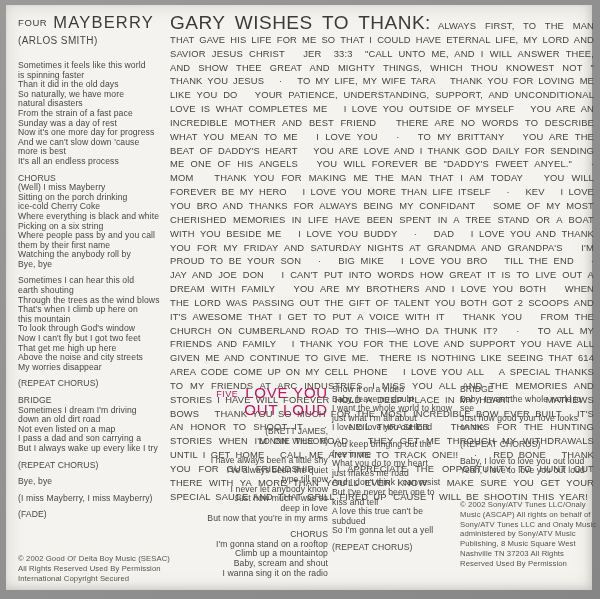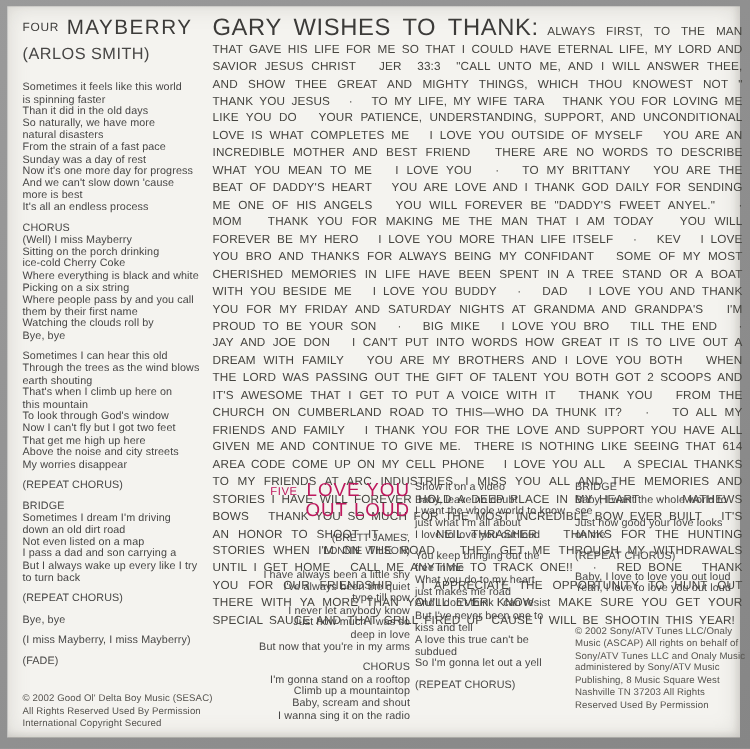--- a/index.html
+++ b/index.html
@@ -15,21 +15,21 @@
     box-shadow:inset 0 0 18px rgba(120,115,105,.22), inset -2px -2px 6px rgba(100,95,90,.18);
     color:#474645;
   }
   section, p, div{box-sizing:border-box;}
 
   
   .mayberry{position:absolute;left:12px;top:8px;width:154px;}
   .m-title{white-space:nowrap;color:#3c3b39;}
   .t-num{font-size:9.5px;letter-spacing:.6px;vertical-align:2px;}
   .t-name{font-size:16.5px;letter-spacing:1.2px;margin-left:6px;}
-  .m-writers{font-size:13px;letter-spacing:.4px;margin:3px 0 15px 0;}
+  .m-writers{font-size:10px;letter-spacing:.4px;margin:3px 0 15px 0;}
   .lyrics{font-size:8.6px;line-height:9.6px;letter-spacing:.1px;}
   .lyrics .stanza{margin-bottom:7px;}
   .small-copy{font-size:7.7px;line-height:9.9px;color:#55534e;letter-spacing:.1px;}
   .m-copy{position:absolute;left:12px;top:549px;width:165px;}
 
   
   .thanks{position:absolute;left:164px;top:8px;width:424px;}
   .thanks-p{
     margin:0;font-size:9.4px;line-height:13.85px;color:#45443f;
     text-align:justify;white-space:pre-wrap;word-spacing:2.2px;letter-spacing:.15px;
@@ -74,46 +74,45 @@
           </div>
           <div class="stanza">
             <div class="ln">CHORUS</div>
             <div class="ln">(Well) I miss Mayberry</div>
             <div class="ln">Sitting on the porch drinking</div>
             <div class="ln">ice-cold Cherry Coke</div>
             <div class="ln">Where everything is black and white</div>
             <div class="ln">Picking on a six string</div>
             <div class="ln">Where people pass by and you call</div>
             <div class="ln">them by their first name</div>
-            <div class="ln">Watching the clouds roll by</div>
+            <div class="ln">Watching the anybody roll by</div>
             <div class="ln">Bye, bye</div>
           </div>
           <div class="stanza">
             <div class="ln">Sometimes I can hear this old</div>
+            <div class="ln">earth shouting</div>
             <div class="ln">Through the trees as the wind blows</div>
-            <div class="ln">earth shouting</div>
             <div class="ln">That's when I climb up here on</div>
             <div class="ln">this mountain</div>
             <div class="ln">To look through God's window</div>
             <div class="ln">Now I can't fly but I got two feet</div>
             <div class="ln">That get me high up here</div>
             <div class="ln">Above the noise and city streets</div>
             <div class="ln">My worries disappear</div>
           </div>
           <div class="stanza">
             <div class="ln">(REPEAT CHORUS)</div>
           </div>
           <div class="stanza">
             <div class="ln">BRIDGE</div>
             <div class="ln">Sometimes I dream I'm driving</div>
             <div class="ln">down an old dirt road</div>
             <div class="ln">Not even listed on a map</div>
             <div class="ln">I pass a dad and son carrying a</div>
             <div class="ln">But I always wake up every like I try</div>
-            <div class="ln">to turn back</div>
           </div>
           <div class="stanza">
             <div class="ln">(REPEAT CHORUS)</div>
           </div>
           <div class="stanza">
             <div class="ln">Bye, bye</div>
           </div>
           <div class="stanza">
             <div class="ln">(I miss Mayberry, I miss Mayberry)</div>
           </div>

